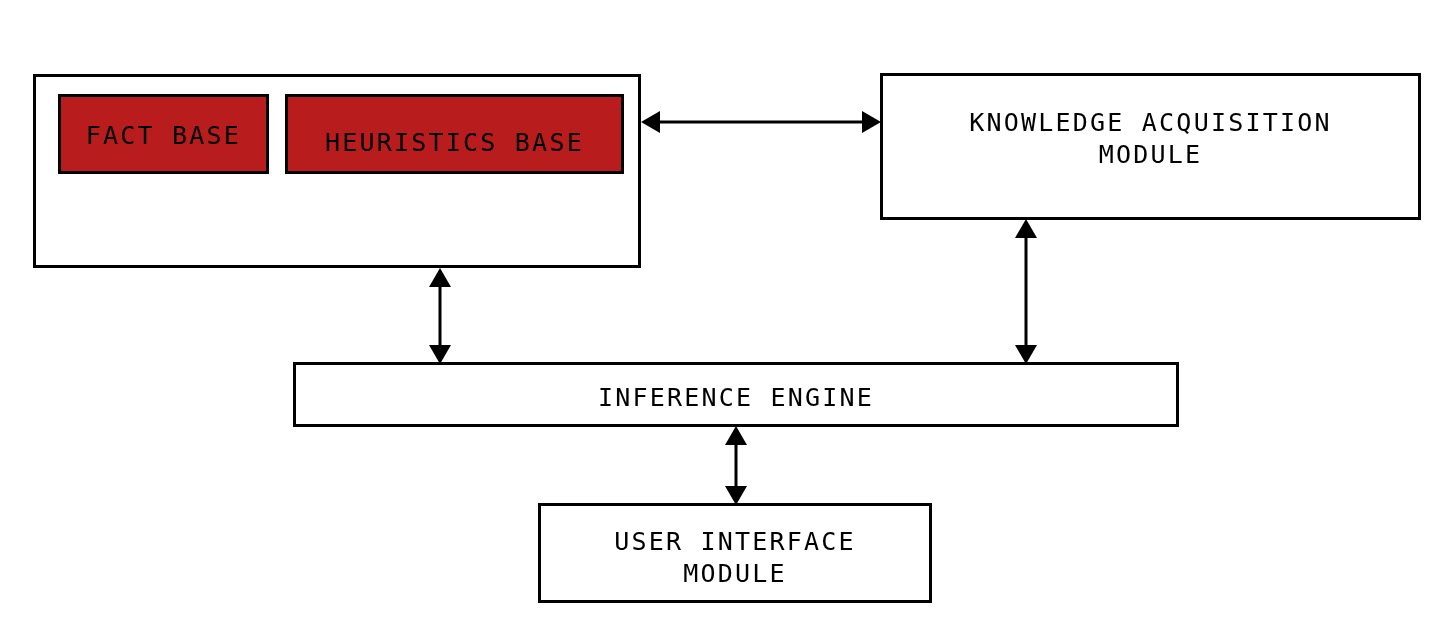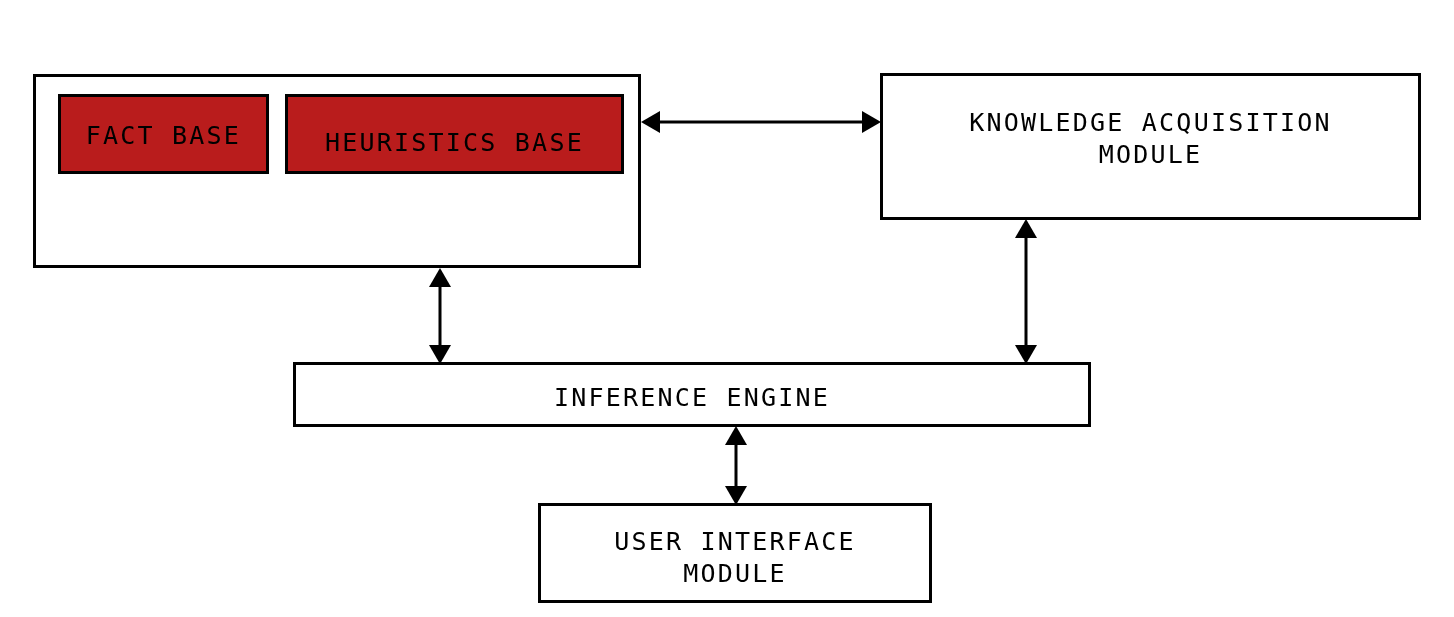--- a/index.html
+++ b/index.html
@@ -55,21 +55,21 @@
   #heur-box    { left: 249px; top: 17px;  width: 339px; height: 80px;  }
   #fact-label  { top: 23px; }
   #heur-label  { top: 30px; }
   #kb-label    { top: 152px; }
 
   
   #kam-box     { left: 880px; top: 73px;  width: 541px; height: 147px; padding-left: 40px; }
   #kam-label   { top: 31px; }
 
   
-  #ie-box      { left: 293px; top: 362px; width: 798px; height: 65px; }
+  #ie-box      { left: 293px; top: 362px; width: 886px; height: 65px; }
   #ie-label    { top: 17px; }
 
   
   #uim-box     { left: 538px; top: 503px; width: 394px; height: 100px; }
   #uim-label   { top: 20px; }
 
   
   .arrow-v {
     position: absolute;
   }

